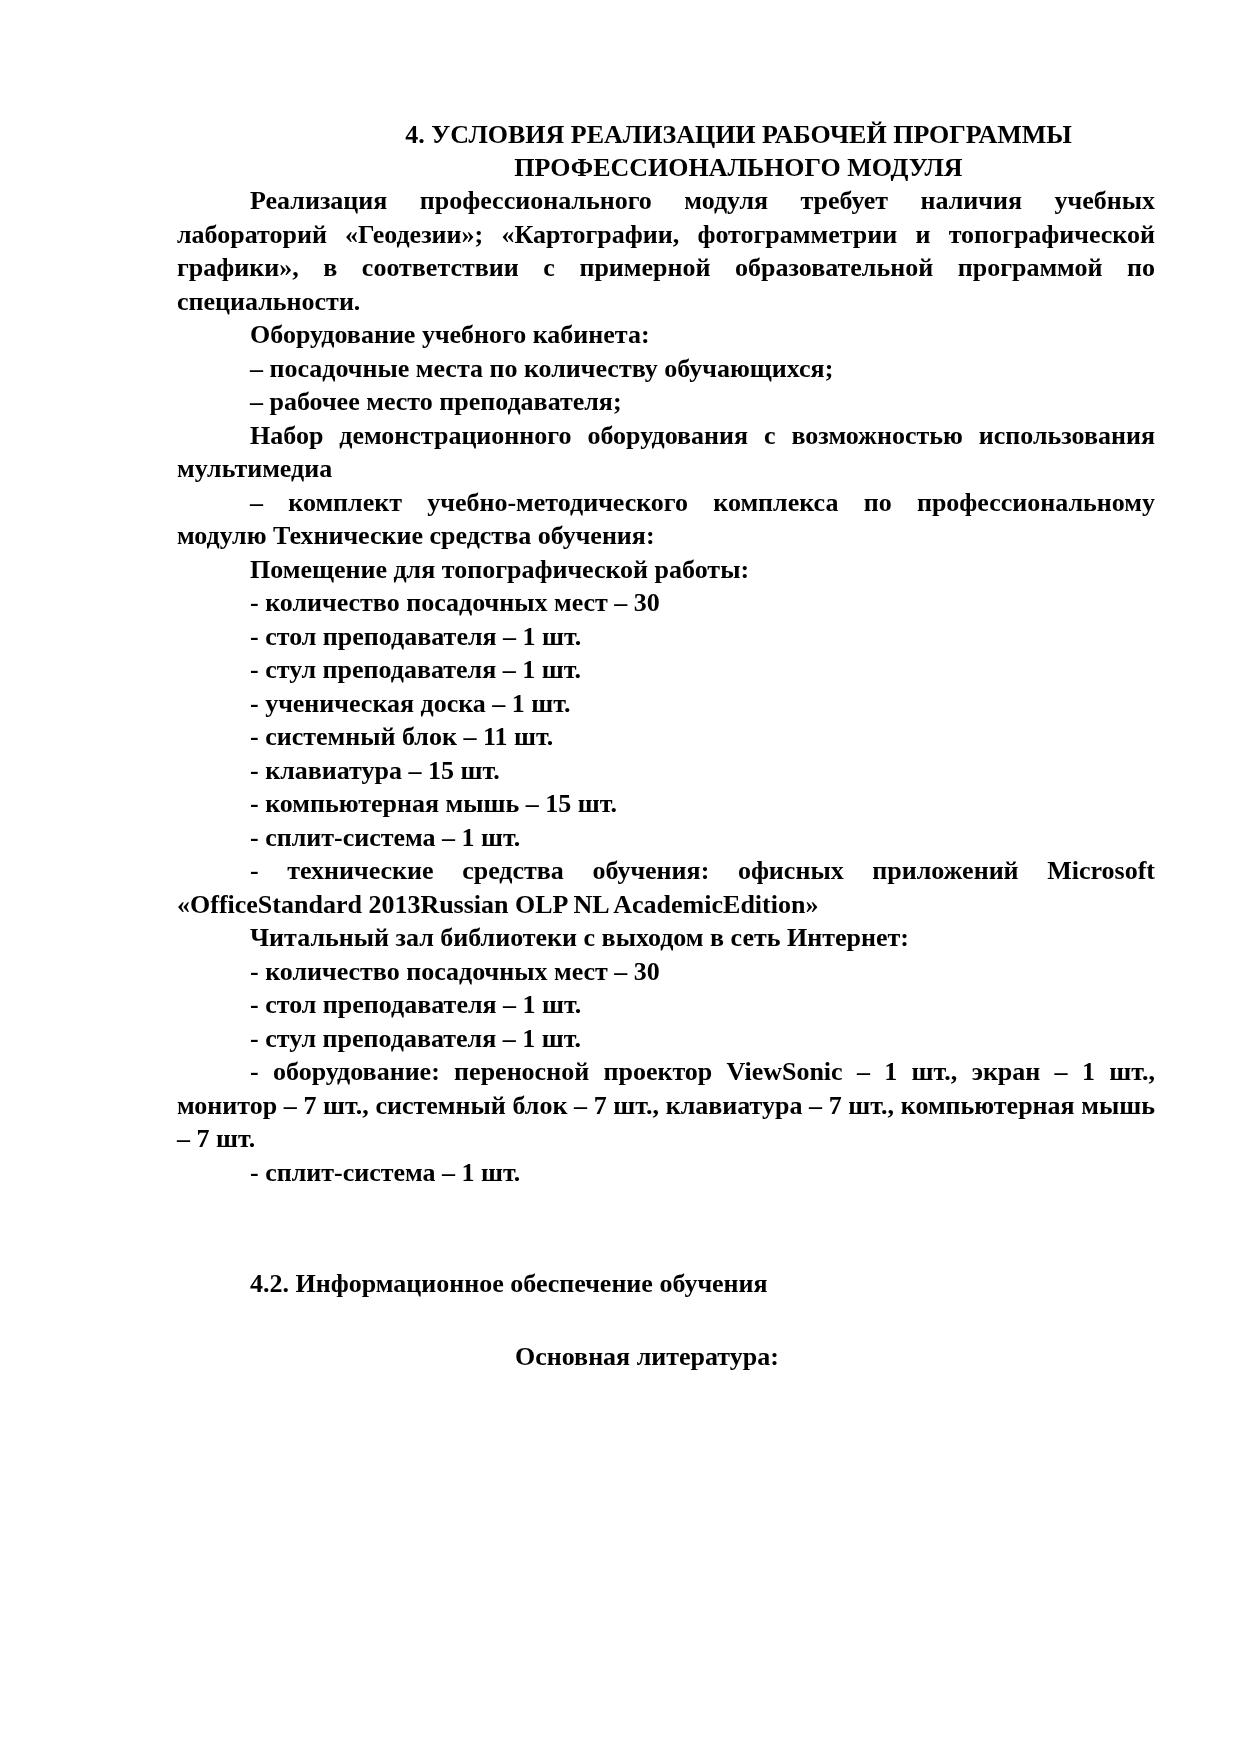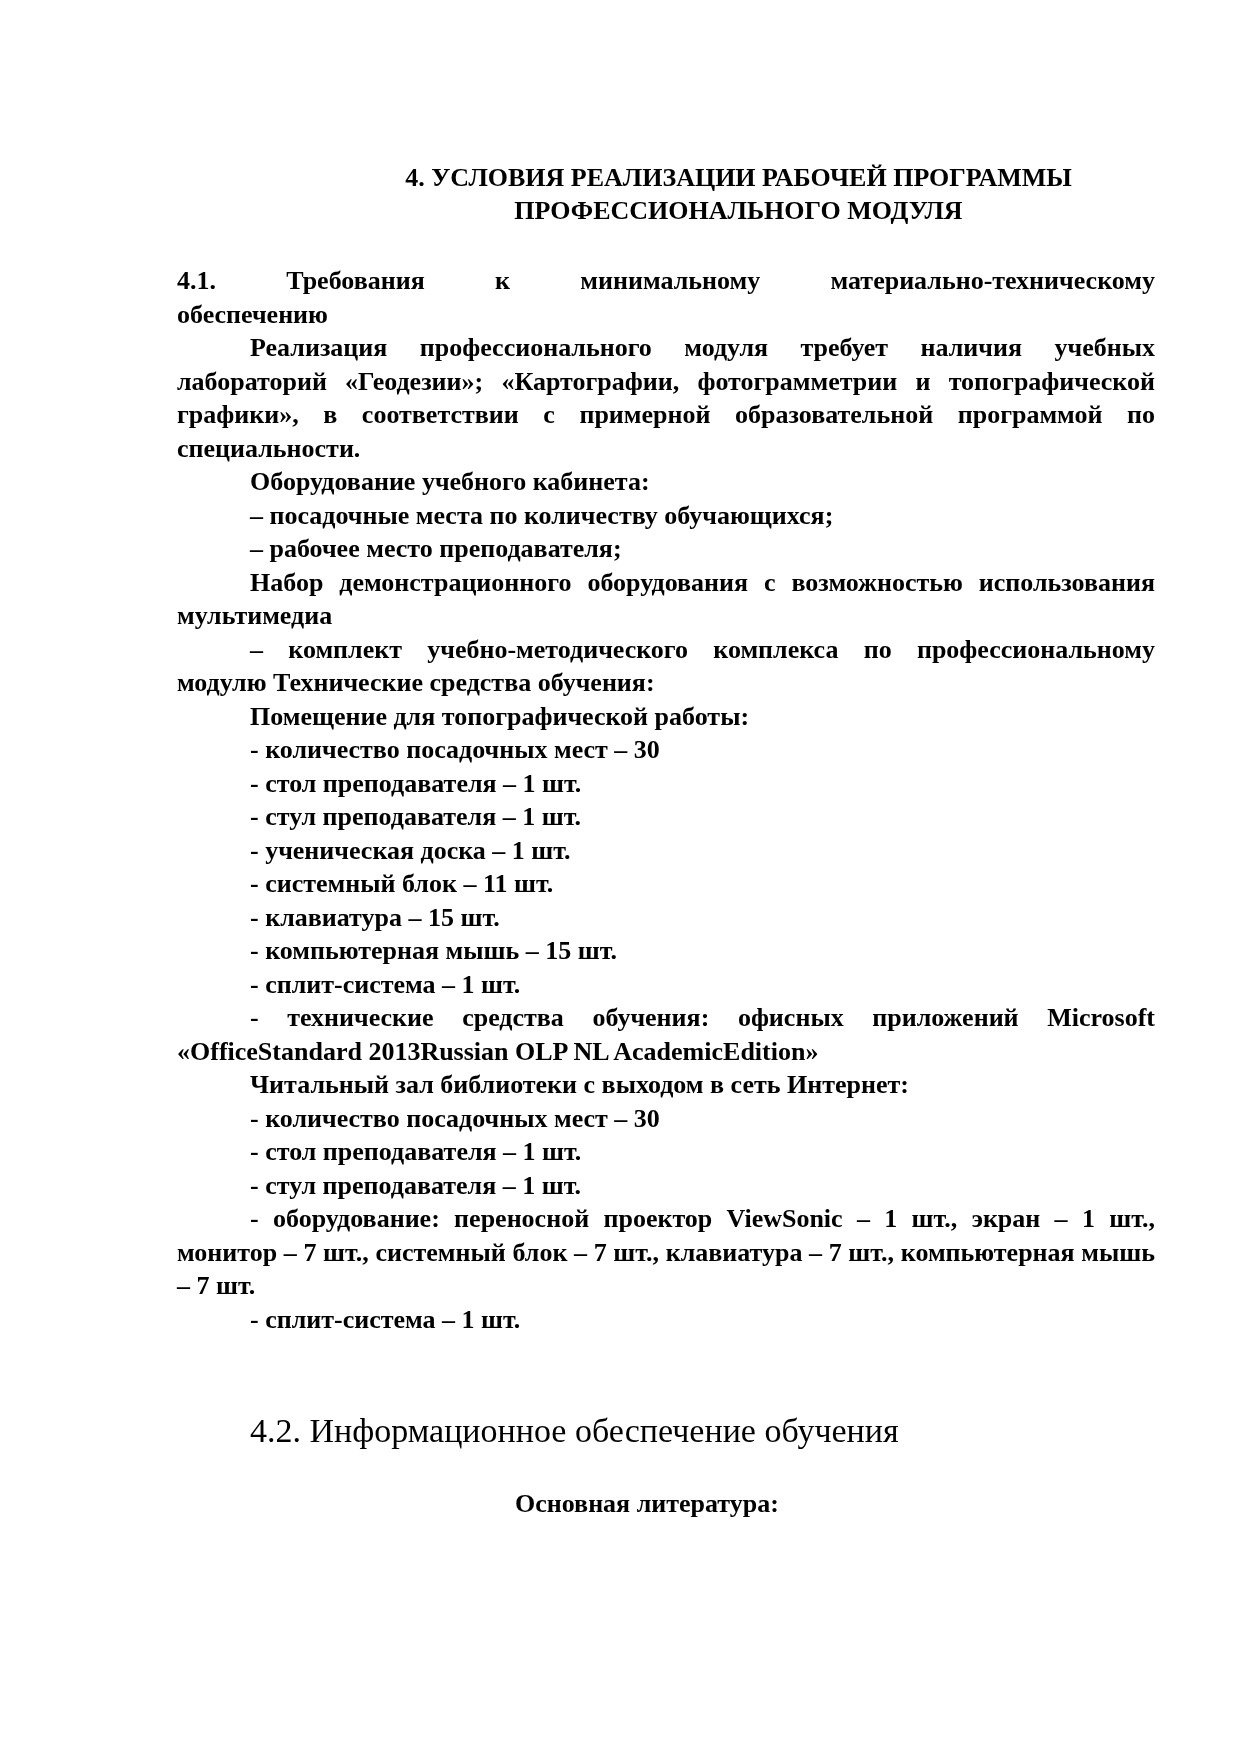--- a/index.html
+++ b/index.html
@@ -15,21 +15,20 @@
       font-family: "Liberation Serif", "DejaVu Serif", serif;
       color: #000000;
     }
     .page {
       position: absolute;
       left: 0;
       top: 0;
       width: 1240px;
       height: 1332px;
       background: #ffffff;
-      margin-top: 43px;
     }
     .content {
       position: absolute;
       left: 177px;
       top: 118px;
       width: 978px;
     }
     .chapter-title {
       font-weight: bold;
       font-size: 26px;
@@ -55,22 +54,22 @@
       margin: 0;
       font-size: 26px;
       line-height: 33.5px;
       text-align: justify;
       font-weight: bold;
     }
     .indent {
       text-indent: 73px;
     }
     .sub-heading {
-      font-weight: normal;
-      font-size: 34px;
+      font-weight: bold;
+      font-size: 26px;
       line-height: 33px;
       margin: 78px 0 0 73px;
     }
     .lit-heading {
       font-weight: bold;
       font-size: 26px;
       line-height: 33px;
       margin: 40px 0 0 338px;
     }
     .line-block { display: block; }
@@ -79,24 +78,20 @@
 <body>
 
 <div class="page">
   <div class="content">
 
     <h1 class="chapter-title">
       <span class="line-block">4. УСЛОВИЯ РЕАЛИЗАЦИИ РАБОЧЕЙ ПРОГРАММЫ</span>
       <span class="line-block">ПРОФЕССИОНАЛЬНОГО МОДУЛЯ</span>
     </h1>
 
-    <h2 class="section-heading">
-      <span class="first-line">4.1. Требования к минимальному материально-техническому</span>
-      <span class="line-block">обеспечению</span>
-    </h2>
 
     <p class="indent">Реализация профессионального модуля требует наличия учебных лабораторий «Геодезии»; «Картографии, фотограмметрии и топографической графики», в соответствии с примерной образовательной программой по специальности.</p>
 
     <p class="indent">Оборудование учебного кабинета:</p>
     <p class="indent">– посадочные места по количеству обучающихся;</p>
     <p class="indent">– рабочее место преподавателя;</p>
     <p class="indent">Набор демонстрационного оборудования с возможностью использования мультимедиа</p>
 
     <p class="indent">– комплект учебно-методического комплекса по профессиональному модулю Технические средства обучения:</p>
 

